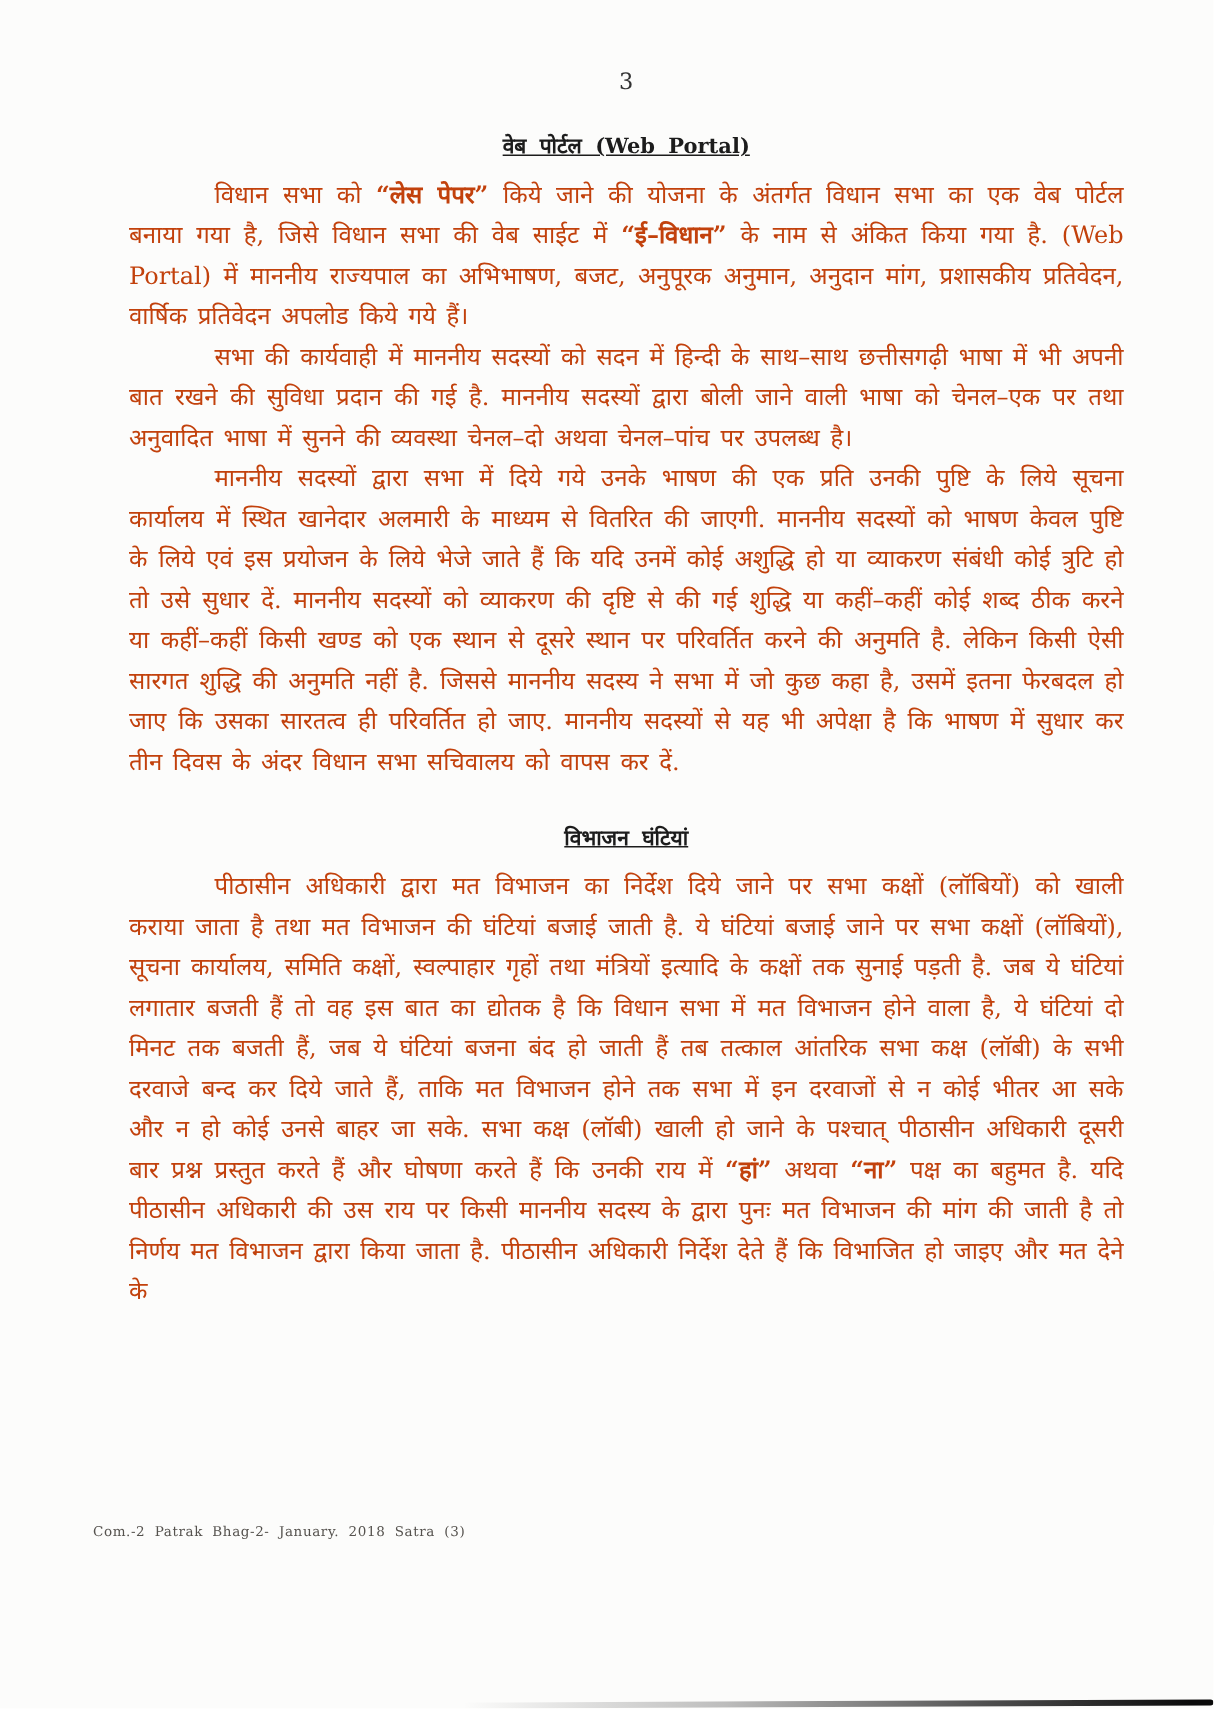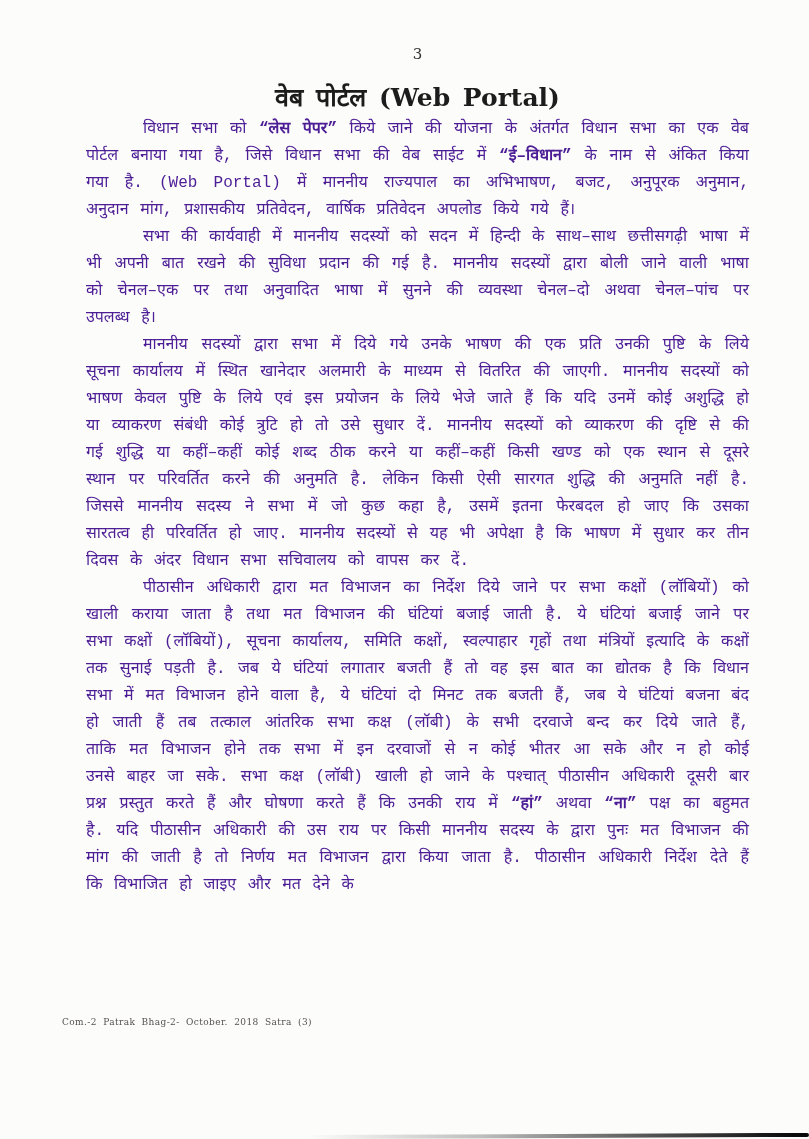--- a/index.html
+++ b/index.html
@@ -22,38 +22,38 @@
   }
   .page-number {
     text-align: center;
     font-size: 15px;
     line-height: 20px;
     color: #333333;
   }
   .section-heading {
     margin: 26px 0 6px 0;
     text-align: center;
-    font-size: 25px;
+    font-size: 14px;
     line-height: 24px;
     font-weight: 700;
     word-spacing: 4px;
     color: #1c1c1c;
+    text-decoration: underline;
   }
   .section-heading.first {
     margin-top: 22px;
   }
   .section-paragraph {
     margin: 0;
     font-size: 16px;
     line-height: 27px;
     text-align: justify;
     text-indent: 57px;
     word-spacing: 2px;
-    color: #4c1d95;
-    font-family: Liberation Mono, monospace;
+    color: #c2410c;
   }
   .section-paragraph .seg-bold {
     font-weight: 700;
   }
   .footer-imprint {
     position: absolute;
     left: 62px;
     top: 1016px;
     font-size: 9px;
     line-height: 12px;
@@ -85,20 +85,21 @@
 
     <div class="page-number">3</div>
 
     <h2 class="section-heading first">वेब पोर्टल (Web Portal)</h2>
     <p class="section-paragraph"><span>विधान सभा को </span><span class="seg-bold">“लेस पेपर”</span><span> किये जाने की योजना के अंतर्गत विधान सभा का एक वेब पोर्टल बनाया गया है, जिसे विधान सभा की वेब साईट में </span><span class="seg-bold">“ई–विधान”</span><span> के नाम से अंकित किया गया है. (Web Portal) में माननीय राज्यपाल का अभिभाषण, बजट, अनुपूरक अनुमान, अनुदान मांग, प्रशासकीय प्रतिवेदन, वार्षिक प्रतिवेदन अपलोड किये गये हैं।</span></p>
 
     <p class="section-paragraph"><span>सभा की कार्यवाही में माननीय सदस्यों को सदन में हिन्दी के साथ–साथ छत्तीसगढ़ी भाषा में भी अपनी बात रखने की सुविधा प्रदान की गई है. माननीय सदस्यों द्वारा बोली जाने वाली भाषा को चेनल–एक पर तथा अनुवादित भाषा में सुनने की व्यवस्था चेनल–दो अथवा चेनल–पांच पर उपलब्ध है।</span></p>
 
     <p class="section-paragraph"><span>माननीय सदस्यों द्वारा सभा में दिये गये उनके भाषण की एक प्रति उनकी पुष्टि के लिये सूचना कार्यालय में स्थित खानेदार अलमारी के माध्यम से वितरित की जाएगी. माननीय सदस्यों को भाषण केवल पुष्टि के लिये एवं इस प्रयोजन के लिये भेजे जाते हैं कि यदि उनमें कोई अशुद्धि हो या व्याकरण संबंधी कोई त्रुटि हो तो उसे सुधार दें. माननीय सदस्यों को व्याकरण की दृष्टि से की गई शुद्धि या कहीं–कहीं कोई शब्द ठीक करने या कहीं–कहीं किसी खण्ड को एक स्थान से दूसरे स्थान पर परिवर्तित करने की अनुमति है. लेकिन किसी ऐसी सारगत शुद्धि की अनुमति नहीं है. जिससे माननीय सदस्य ने सभा में जो कुछ कहा है, उसमें इतना फेरबदल हो जाए कि उसका सारतत्व ही परिवर्तित हो जाए. माननीय सदस्यों से यह भी अपेक्षा है कि भाषण में सुधार कर तीन दिवस के अंदर विधान सभा सचिवालय को वापस कर दें.</span></p>
 
+    <h2 class="section-heading">विभाजन घंटियां</h2>
     <p class="section-paragraph"><span>पीठासीन अधिकारी द्वारा मत विभाजन का निर्देश दिये जाने पर सभा कक्षों (लॉबियों) को खाली कराया जाता है तथा मत विभाजन की घंटियां बजाई जाती है. ये घंटियां बजाई जाने पर सभा कक्षों (लॉबियों), सूचना कार्यालय, समिति कक्षों, स्वल्पाहार गृहों तथा मंत्रियों इत्यादि के कक्षों तक सुनाई पड़ती है. जब ये घंटियां लगातार बजती हैं तो वह इस बात का द्योतक है कि विधान सभा में मत विभाजन होने वाला है, ये घंटियां दो मिनट तक बजती हैं, जब ये घंटियां बजना बंद हो जाती हैं तब तत्काल आंतरिक सभा कक्ष (लॉबी) के सभी दरवाजे बन्द कर दिये जाते हैं, ताकि मत विभाजन होने तक सभा में इन दरवाजों से न कोई भीतर आ सके और न हो कोई उनसे बाहर जा सके. सभा कक्ष (लॉबी) खाली हो जाने के पश्चात् पीठासीन अधिकारी दूसरी बार प्रश्न प्रस्तुत करते हैं और घोषणा करते हैं कि उनकी राय में </span><span class="seg-bold">“हां”</span><span> अथवा </span><span class="seg-bold">“ना”</span><span> पक्ष का बहुमत है. यदि पीठासीन अधिकारी की उस राय पर किसी माननीय सदस्य के द्वारा पुनः मत विभाजन की मांग की जाती है तो निर्णय मत विभाजन द्वारा किया जाता है. पीठासीन अधिकारी निर्देश देते हैं कि विभाजित हो जाइए और मत देने के</span></p>
 
   </div>
 
-  <div class="footer-imprint">Com.-2  Patrak Bhag-2-  October. 2018 Satra    (3)</div>
+  <div class="footer-imprint">Com.-2  Patrak Bhag-2-  January. 2018 Satra    (3)</div>
 
   <div class="scan-artifact-line"></div>
 </div>
 
 </body></html>

